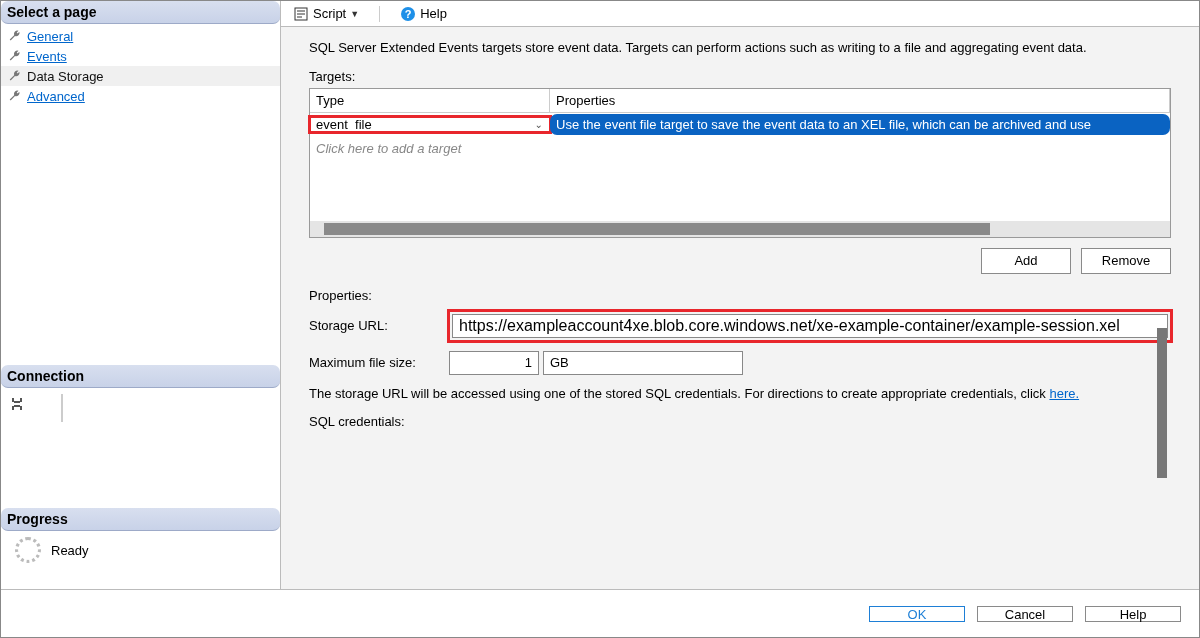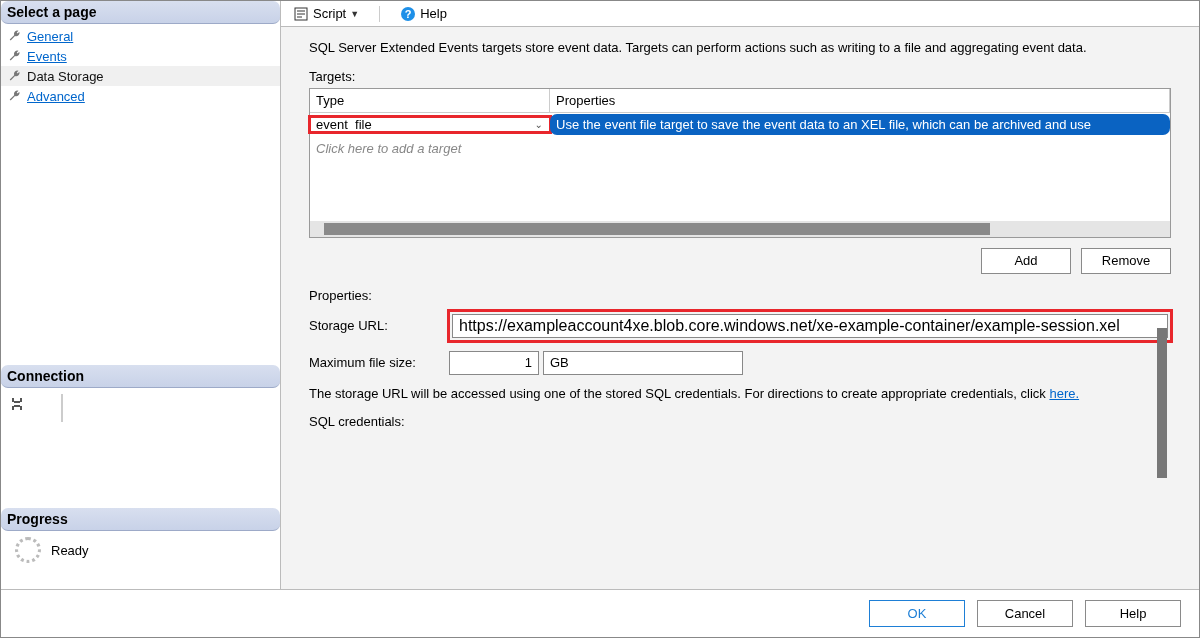--- a/index.html
+++ b/index.html
@@ -48,21 +48,21 @@
   .form-row { display: flex; align-items: center; margin-bottom: 10px; }
   .fr-label { width: 140px; }
   .fr-input { flex: 1; height: 24px; border: 1px solid #888; padding: 2px 6px; font-family: inherit; font-size: 16px; background: #fff; }
   .fr-num { width: 90px; text-align: right; height: 24px; border: 1px solid #888; padding: 2px 6px; font-family: inherit; font-size: 13px; background: #fff; }
   .fr-unit { width: 200px; height: 24px; border: 1px solid #888; padding: 2px 6px; font-family: inherit; font-size: 13px; background: #fff; margin-left: 4px; }
   .red-ring.url { border: 3px solid #e8262c; padding: 2px; margin: -2px; }
   .hint { line-height: 1.35; margin-top: 6px; }
   .hint a { color: #0066cc; text-decoration: underline; }
   .right-scroll { position: absolute; right: 4px; top: 40px; width: 10px; height: 150px; background: #777; }
   .footer { height: 48px; border-top: 1px solid #bbb; background: #fff; display: flex; justify-content: flex-end; align-items: center; padding-right: 18px; gap: 12px; }
-  .footer .win-btn { min-width: 96px; height: 27px; }
+  .footer .win-btn { min-width: 96px; height: 16px; }
   .footer .primary { border: 1px solid #1e7fd6; color: #1e7fd6; }
   svg { display: block; }
 </style>
 </head>
 <body>
 
 <div class="wrapper">
   <div class="top-area">
 
     <div class="sidebar">

